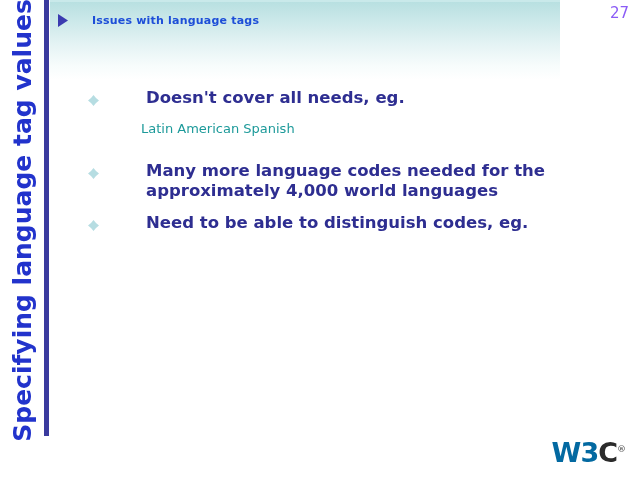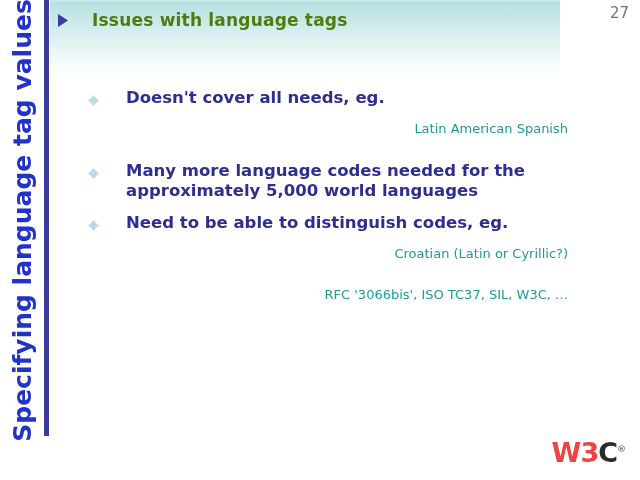--- a/index.html
+++ b/index.html
@@ -84,86 +84,86 @@
     display: flex;
     align-items: center;
     justify-content: flex-start;
     margin-left: 6px;
   }
   #title-bullet svg { display: block; }
   #title-text {
     margin-left: 16px;
     font-family: "DejaVu Sans", "Liberation Sans", sans-serif;
     font-weight: bold;
-    font-size: 17px;
-    color: #4d7c0f;
+    font-size: 11px;
+    color: #1d4ed8;
     white-space: nowrap;
     letter-spacing: 0.2px;
   }
 
   
   #page-number {
     position: absolute;
     right: 11px;
     top: 4px;
     font-family: "DejaVu Sans", "Liberation Sans", sans-serif;
     font-size: 15px;
-    color: #737373;
+    color: #8b5cf6;
   }
 
   
   #content {
     position: absolute;
     left: 88px;
     top: 88px;
     width: 480px;
   }
   .bullet-row {
     position: relative;
     display: flex;
     align-items: flex-start;
+    gap: 20px;
   }
   .bullet-marker {
     flex: 0 0 auto;
     width: 38px;
     padding-top: 7px;
   }
   .bullet-marker svg { display: block; }
   .bullet-text {
     flex: 1 1 auto;
     font-family: "DejaVu Sans", "Liberation Sans", sans-serif;
     font-weight: bold;
     font-size: 16.5px;
     line-height: 20px;
     color: #2e2e91;
   }
   .sub-text {
-    margin-left: 23px;
+    margin-left: 53px;
     font-family: "DejaVu Sans", "Liberation Sans", sans-serif;
     font-size: 13px;
     line-height: 17px;
     color: #1d9a9a;
-    text-align: right;
   }
   .gap-after-bullet { height: 12px; }
   .gap-after-sub { height: 12px; }
 
   
   #w3c-logo {
     position: absolute;
     right: 14px;
     bottom: 14px;
     font-family: "DejaVu Sans", "Liberation Sans", sans-serif;
     font-weight: bold;
     font-size: 27px;
     line-height: 1;
     letter-spacing: -1px;
     white-space: nowrap;
   }
-  #w3c-logo .w3 { color: #ef4444; margin-top: 32px; }
+  #w3c-logo .w3 { color: #0369a1; margin-top: 32px; }
   #w3c-logo .c  { color: #2b2b2b; }
   #w3c-logo .reg {
     font-size: 9px;
     vertical-align: super;
     color: #6a6a6a;
     letter-spacing: 0;
   }
 </style>
 </head>
 <body>
@@ -204,38 +204,36 @@
     <div class="gap-after-sub"></div>
 
     <div class="gap-after-sub"></div>
 
     <div class="bullet-row">
       <span class="bullet-marker">
         <svg width="11" height="11" viewBox="0 0 11 11" aria-hidden="true">
           <polygon points="5.5,0 8,3 11,5.5 8,8 5.5,11 3,8 0,5.5 3,3" fill="#b6dde2"></polygon>
         </svg>
       </span>
-      <span class="bullet-text">Many more language codes needed for the approximately 5,000 world languages</span>
+      <span class="bullet-text">Many more language codes needed for the approximately 4,000 world languages</span>
     </div>
     <div class="gap-after-sub"></div>
 
     <div class="bullet-row">
       <span class="bullet-marker">
         <svg width="11" height="11" viewBox="0 0 11 11" aria-hidden="true">
           <polygon points="5.5,0 8,3 11,5.5 8,8 5.5,11 3,8 0,5.5 3,3" fill="#b6dde2"></polygon>
         </svg>
       </span>
       <span class="bullet-text">Need to be able to distinguish codes, eg.</span>
     </div>
     <div class="gap-after-bullet"></div>
-    <div class="sub-text">Croatian (Latin or Cyrillic?)</div>
     <div class="gap-after-sub"></div>
 
     <div class="gap-after-bullet"></div>
-    <div class="sub-text">RFC '3066bis', ISO TC37, SIL, W3C, …</div>
 
   </div>
 
   <div id="w3c-logo">
     <span class="w3">W3</span><span class="c">C</span><span class="reg">®</span>
   </div>
 
 </div>
 
 </body></html>

